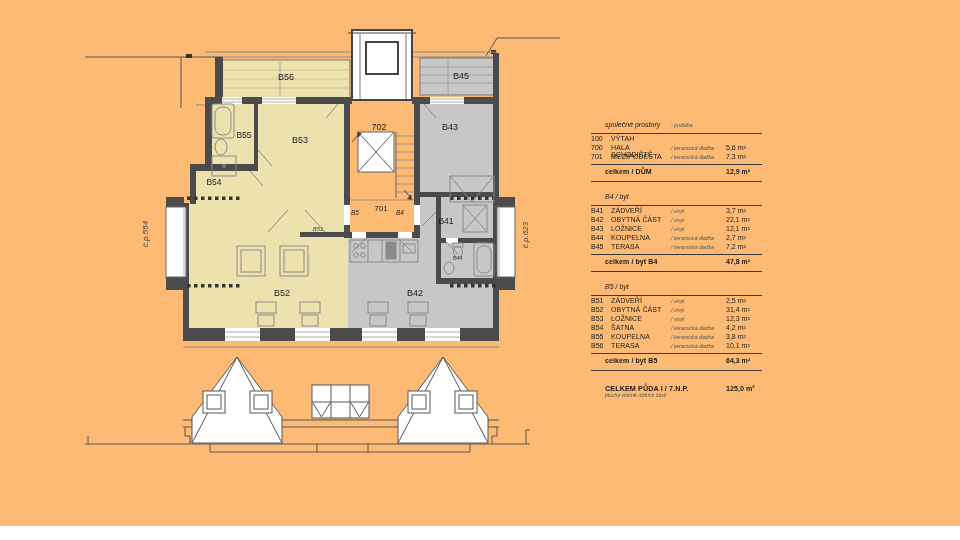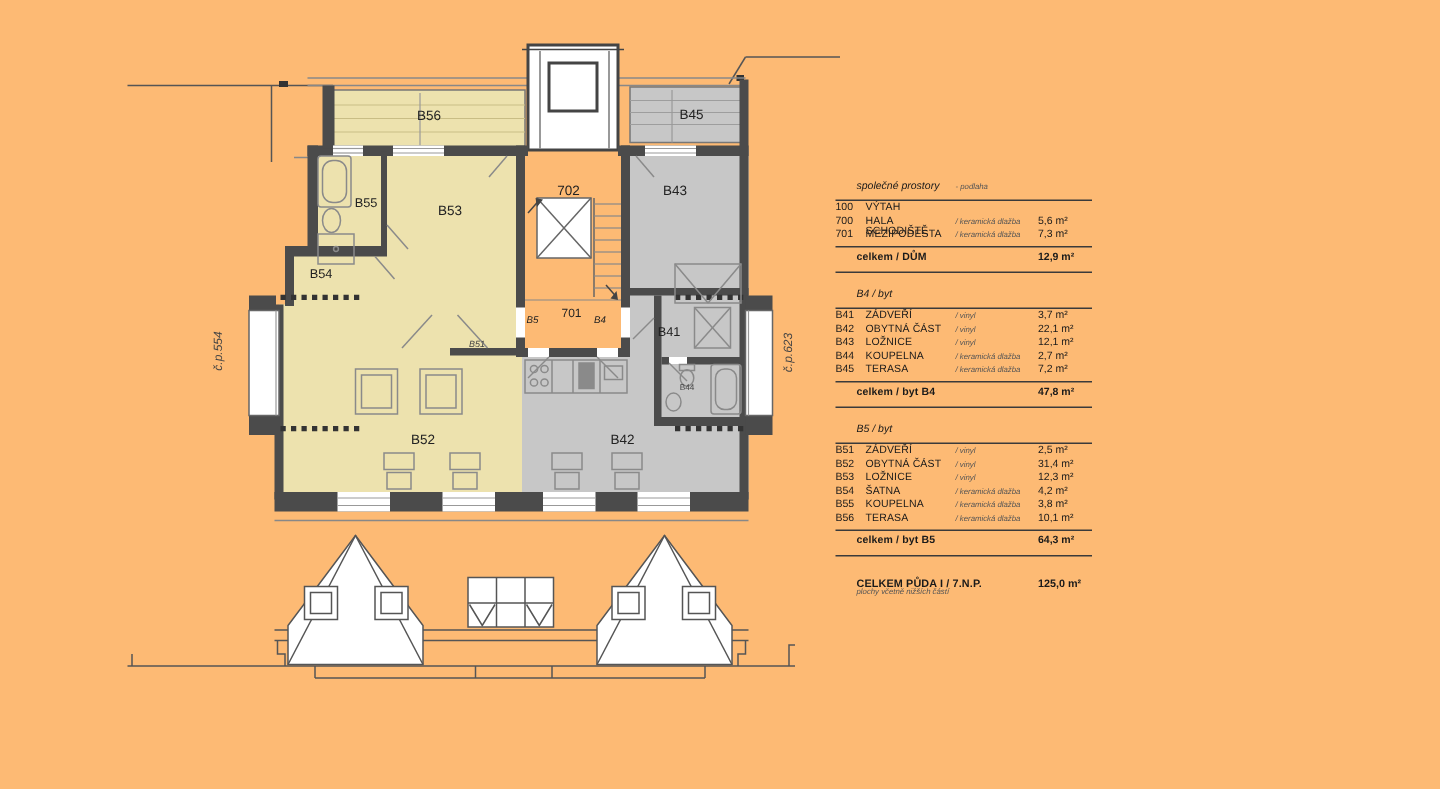--- a/index.html
+++ b/index.html
@@ -1,21 +1,21 @@
 <!DOCTYPE html>
 <html><head>
 <meta charset="utf-8">
 <style>
   html,body{margin:0;padding:0;background:#fff;}
   #canvas{position:relative;width:960px;height:526px;background:#fdba74;overflow:hidden;
           font-family:"Liberation Sans", sans-serif;}
   svg text{font-family:"Liberation Sans", sans-serif;}
 
   
-  .tbl{position:absolute;left:557px;top:121px;width:171px;color:#1a1a1a;
+  .tbl{position:absolute;left:591px;top:121px;width:171px;color:#1a1a1a;
        font-size:7px;line-height:1;}
   .sec{margin-top:11px;}
   .sec:first-child{margin-top:0;}
   .hdr{display:flex;align-items:baseline;font-style:italic;height:11px;padding-left:14px;}
   .hdr .hnm{flex:1;}
   .hdr .note{font-style:italic;}
   .rule{border-top:1px solid #3a3a3a;height:0;margin:1px 0;}
   .tr{display:flex;align-items:baseline;height:9.2px;}
   .code{width:20px;}
   .nm{flex:1;letter-spacing:.1px;}

